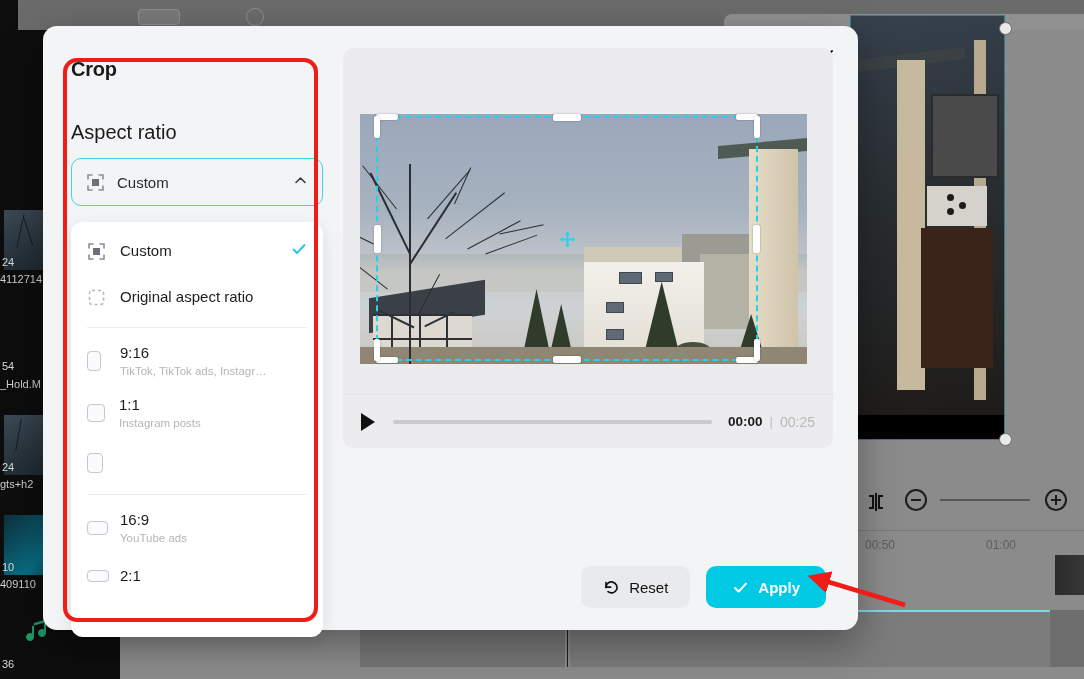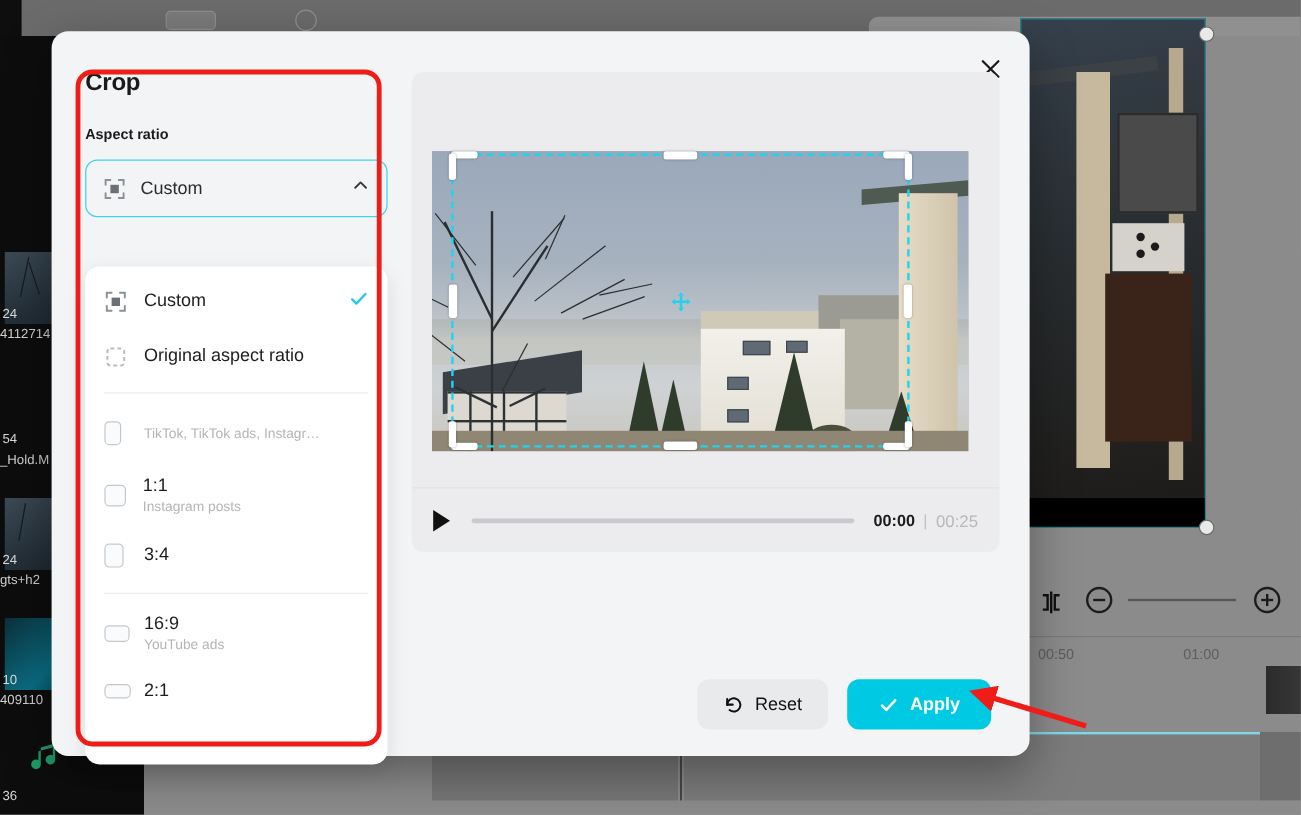--- a/index.html
+++ b/index.html
@@ -168,21 +168,21 @@
 
   
   .crop-sidebar {
     position:absolute; left:0; top:0; width:278px; height:604px;
     padding:32px 24px 0 28px;
   }
   .crop-title {
     font-size:20px; font-weight:bold; color:#1a1a1a; letter-spacing:-.2px;
   }
   .aspect-label {
-    margin-top:24px; font-size:12px; font-weight:bold; color:#1a1a1a;
+    margin-top:40px; font-size:20px; font-weight:normal; color:#1a1a1a;
   }
 
   .ratio-select {
     margin-top:14px; height:48px; width:252px;
     background:#f3f4f6; border:1px solid #3fd2e8; border-radius:10px;
     display:flex; align-items:center; padding:0 14px; cursor:pointer;
   }
   .ratio-select .sel-label {
     margin-left:12px; font-size:15px; color:#2b2b2b; flex:1;
   }
@@ -207,21 +207,21 @@
   .dd-check { color:#25cbe4; font-size:16px; font-weight:bold; }
   .dd-sep { height:1px; background:#ececec; margin:7px 16px; }
 
   .cb {
     flex:0 0 auto; border:1.6px solid #c4c8cc; border-radius:4px; background:#fafbfc;
   }
   .crop-icon { position:relative; width:19px; height:19px; flex:0 0 auto; }
 
   
   .crop-main {
-    position:absolute; left:278px; top:12px; right:0; height:432px; padding:22px 24px 0 22px;
+    position:absolute; left:278px; top:0; right:0; height:432px; padding:22px 24px 0 22px;
   }
   .preview-card {
     position:relative; width:490px; height:400px;
     background:#ececee; border-radius:10px; overflow:hidden;
   }
   .video-frame {
     position:absolute; left:17px; top:66px; width:447px; height:250px;
     overflow:hidden; background:#9aa3ad;
   }
   
@@ -502,37 +502,35 @@
         <span class="dd-texts">
           <span class="dd-main">Original aspect ratio</span>
         </span>
       </div>
 
       <div class="dd-sep"></div>
 
       <div class="dd-item" style="min-height:52px;">
         <span class="cb" style="width:14px;height:20px;"></span>
         <span class="dd-texts" style="margin-left:19px;">
+          <span class="dd-main" style="display:block;">9:16</span>
           <span class="dd-sub" style="display:block;">TikTok, TikTok ads, Instagr…</span>
         </span>
       </div>
 
       <div class="dd-item" style="min-height:52px;">
         <span class="cb" style="width:18px;height:18px;"></span>
         <span class="dd-texts" style="">
           <span class="dd-main" style="display:block;">1:1</span>
           <span class="dd-sub" style="display:block;">Instagram posts</span>
         </span>
       </div>
 
       <div class="dd-item" style="min-height:48px;">
         <span class="cb" style="width:16px;height:20px;"></span>
-        <span class="dd-texts" style="margin-left:17px;">
-          <span class="dd-main">3:4</span>
-        </span>
       </div>
 
       <div class="dd-sep"></div>
 
       <div class="dd-item" style="min-height:52px;">
         <span class="cb" style="width:21px;height:14px;"></span>
         <span class="dd-texts" style="margin-left:12px;">
           <span class="dd-main" style="display:block;">16:9</span>
           <span class="dd-sub" style="display:block;">YouTube ads</span>
         </span>

